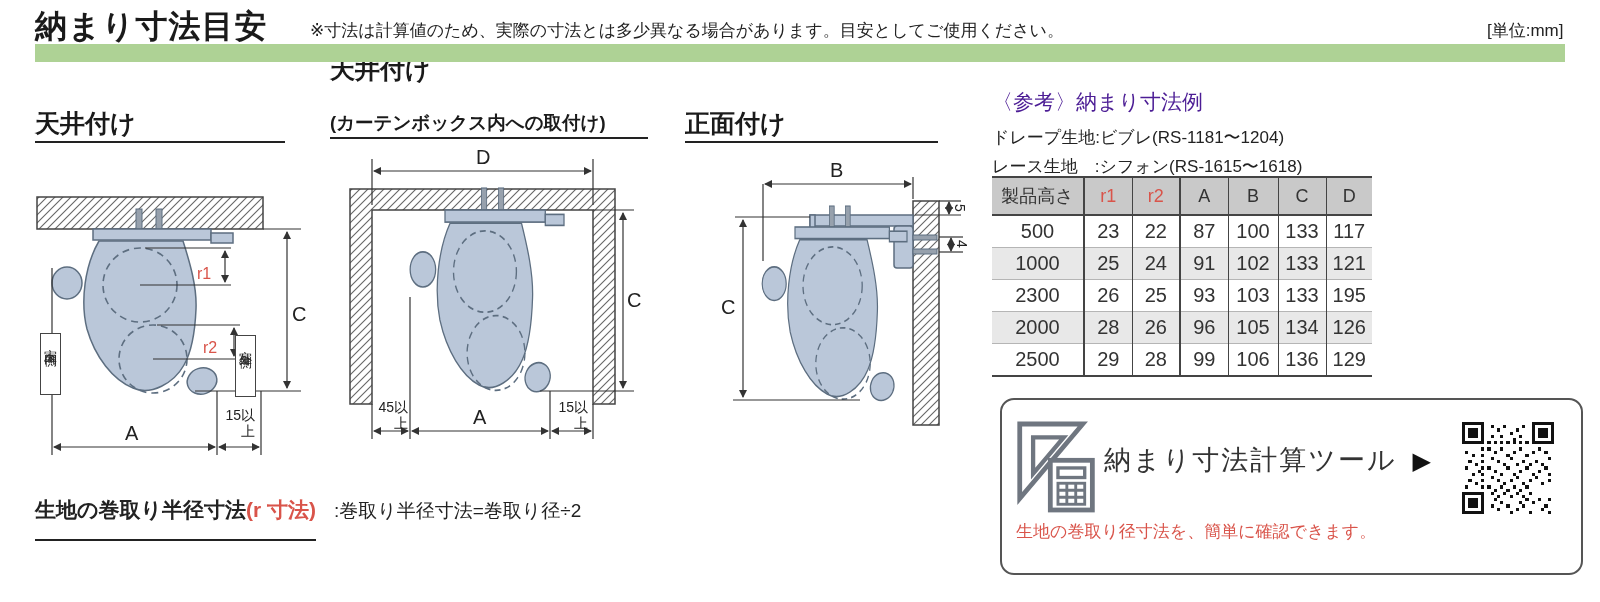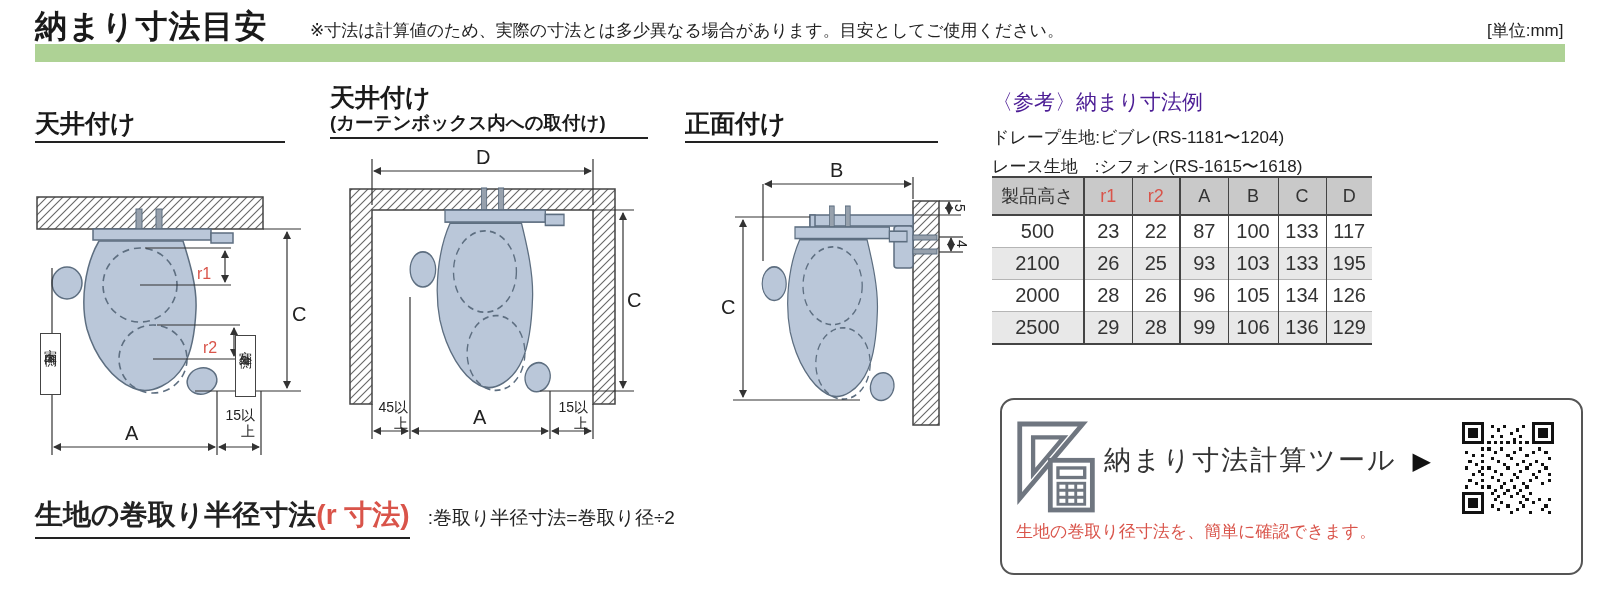--- a/index.html
+++ b/index.html
@@ -7,21 +7,21 @@
        font-family:"Liberation Sans","DejaVu Sans",sans-serif;color:#222;}
   .abs{position:absolute;}
   
   .page-title{left:35px;top:5px;font-size:32px;font-weight:bold;color:#1a1a1a;z-index:2;letter-spacing:1px;}
   .green-bar{left:35px;top:44px;width:1530px;height:18px;z-index:1;}
   .head-note{left:310px;top:19px;font-size:17px;color:#222;z-index:2;}
   .unit-label{left:1487px;top:19px;font-size:17px;color:#222;z-index:2;}
   
   .diagram{position:absolute;}
   .dhead{display:flex;flex-direction:column;justify-content:flex-end;border-bottom:2px solid #222;
-         font-weight:bold;color:#1a1a1a;padding-bottom:3px;box-sizing:border-box;}
+         font-weight:bold;color:#1a1a1a;padding-bottom:3px;box-sizing:border-box;gap:28px;}
   .t1{font-size:25px;line-height:1.15;}
   .t2{font-size:18.5px;line-height:1.2;}
   svg text{font-family:"Liberation Sans","DejaVu Sans",sans-serif;}
   .mf{fill:#bac7d9;stroke:#5d6e80;stroke-width:1.5;}
   .dash{fill:none;stroke:#5d6e80;stroke-width:1.6;stroke-dasharray:7 5;}
   .dim{stroke:#333;stroke-width:1.2;fill:none;}
   .dimA{marker-start:url(#arr);marker-end:url(#arr);}
   .hat{fill:url(#hatch);stroke:#444;stroke-width:1.5;}
   .scr{fill:#97a1ad;stroke:#5d6e80;stroke-width:1;}
   .lbl{font-size:20px;fill:#222;}
@@ -40,21 +40,21 @@
   table.spec td{height:29px;text-align:center;}
   table.spec th{text-align:center;}
   table.spec .bL{border-left:1px solid #444;}
   table.spec .bLT{border-left:2px solid #444;}
   table.spec tbody tr{border-bottom:1px solid #b5b5b5;}
   table.spec tbody tr:last-child{border-bottom:2px solid #444;}
   table.spec tbody tr:nth-child(even){background:#e8e8e8;}
   .redtxt{color:#d9544a;}
   
   .radius-note{left:35px;top:496px;font-size:19px;display:flex;align-items:baseline;}
-  .radius-label{font-size:28px;font-weight:bold;border-bottom:2px solid #222;padding-bottom:3px;}
+  .radius-label{font-size:21px;font-weight:bold;border-bottom:2px solid #222;padding-bottom:15px;}
   .radius-formula{margin-left:18px;}
   
   .tool-box{left:1000px;top:398px;width:583px;height:177px;border:2px solid #555;border-radius:14px;box-sizing:border-box;}
   .tool-title{position:absolute;left:102px;top:42px;font-size:27px;color:#333;letter-spacing:2px;white-space:nowrap;}
   .tool-arrow{margin-left:16px;font-size:24px;color:#111;}
   .tool-caption{position:absolute;left:14px;top:120px;font-size:17px;}
 </style>
 </head>
 <body>
 
@@ -220,21 +220,30 @@
     <tr>
       <td>500</td>
       <td class="bLT">23</td>
       <td class="bL">22</td>
       <td class="bLT">87</td>
       <td class="bL">100</td>
       <td class="bL">133</td>
       <td class="bL">117</td>
     </tr>
     <tr>
-      <td>2100</td>
+      <td>1000</td>
+      <td class="bLT">25</td>
+      <td class="bL">24</td>
+      <td class="bLT">91</td>
+      <td class="bL">102</td>
+      <td class="bL">133</td>
+      <td class="bL">121</td>
+    </tr>
+    <tr>
+      <td>2300</td>
       <td class="bLT">26</td>
       <td class="bL">25</td>
       <td class="bLT">93</td>
       <td class="bL">103</td>
       <td class="bL">133</td>
       <td class="bL">195</td>
     </tr>
     <tr>
       <td>2000</td>
       <td class="bLT">28</td>

